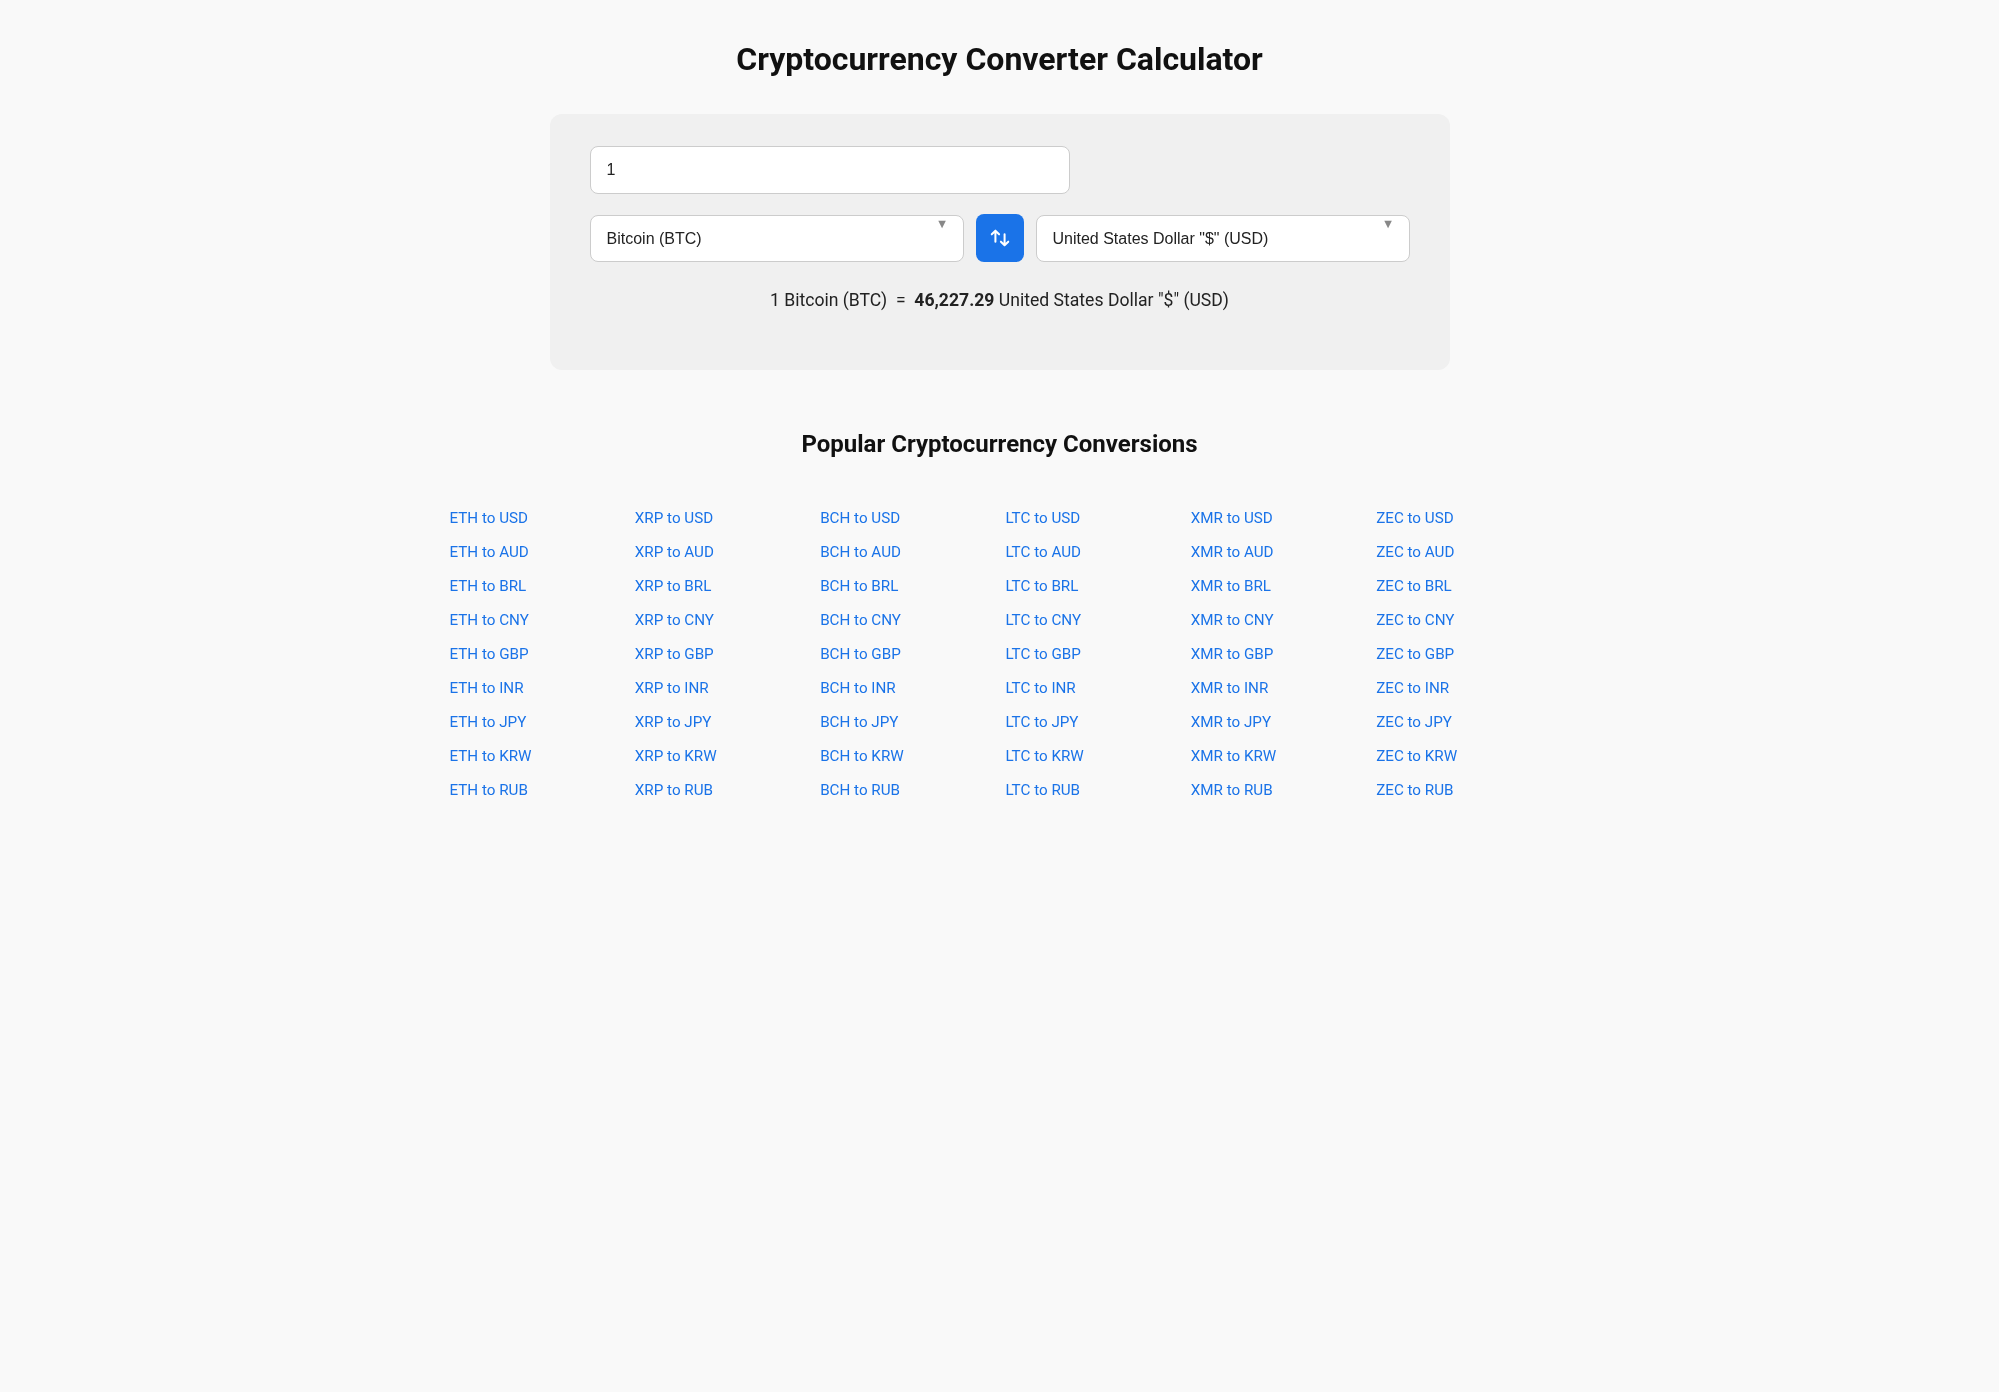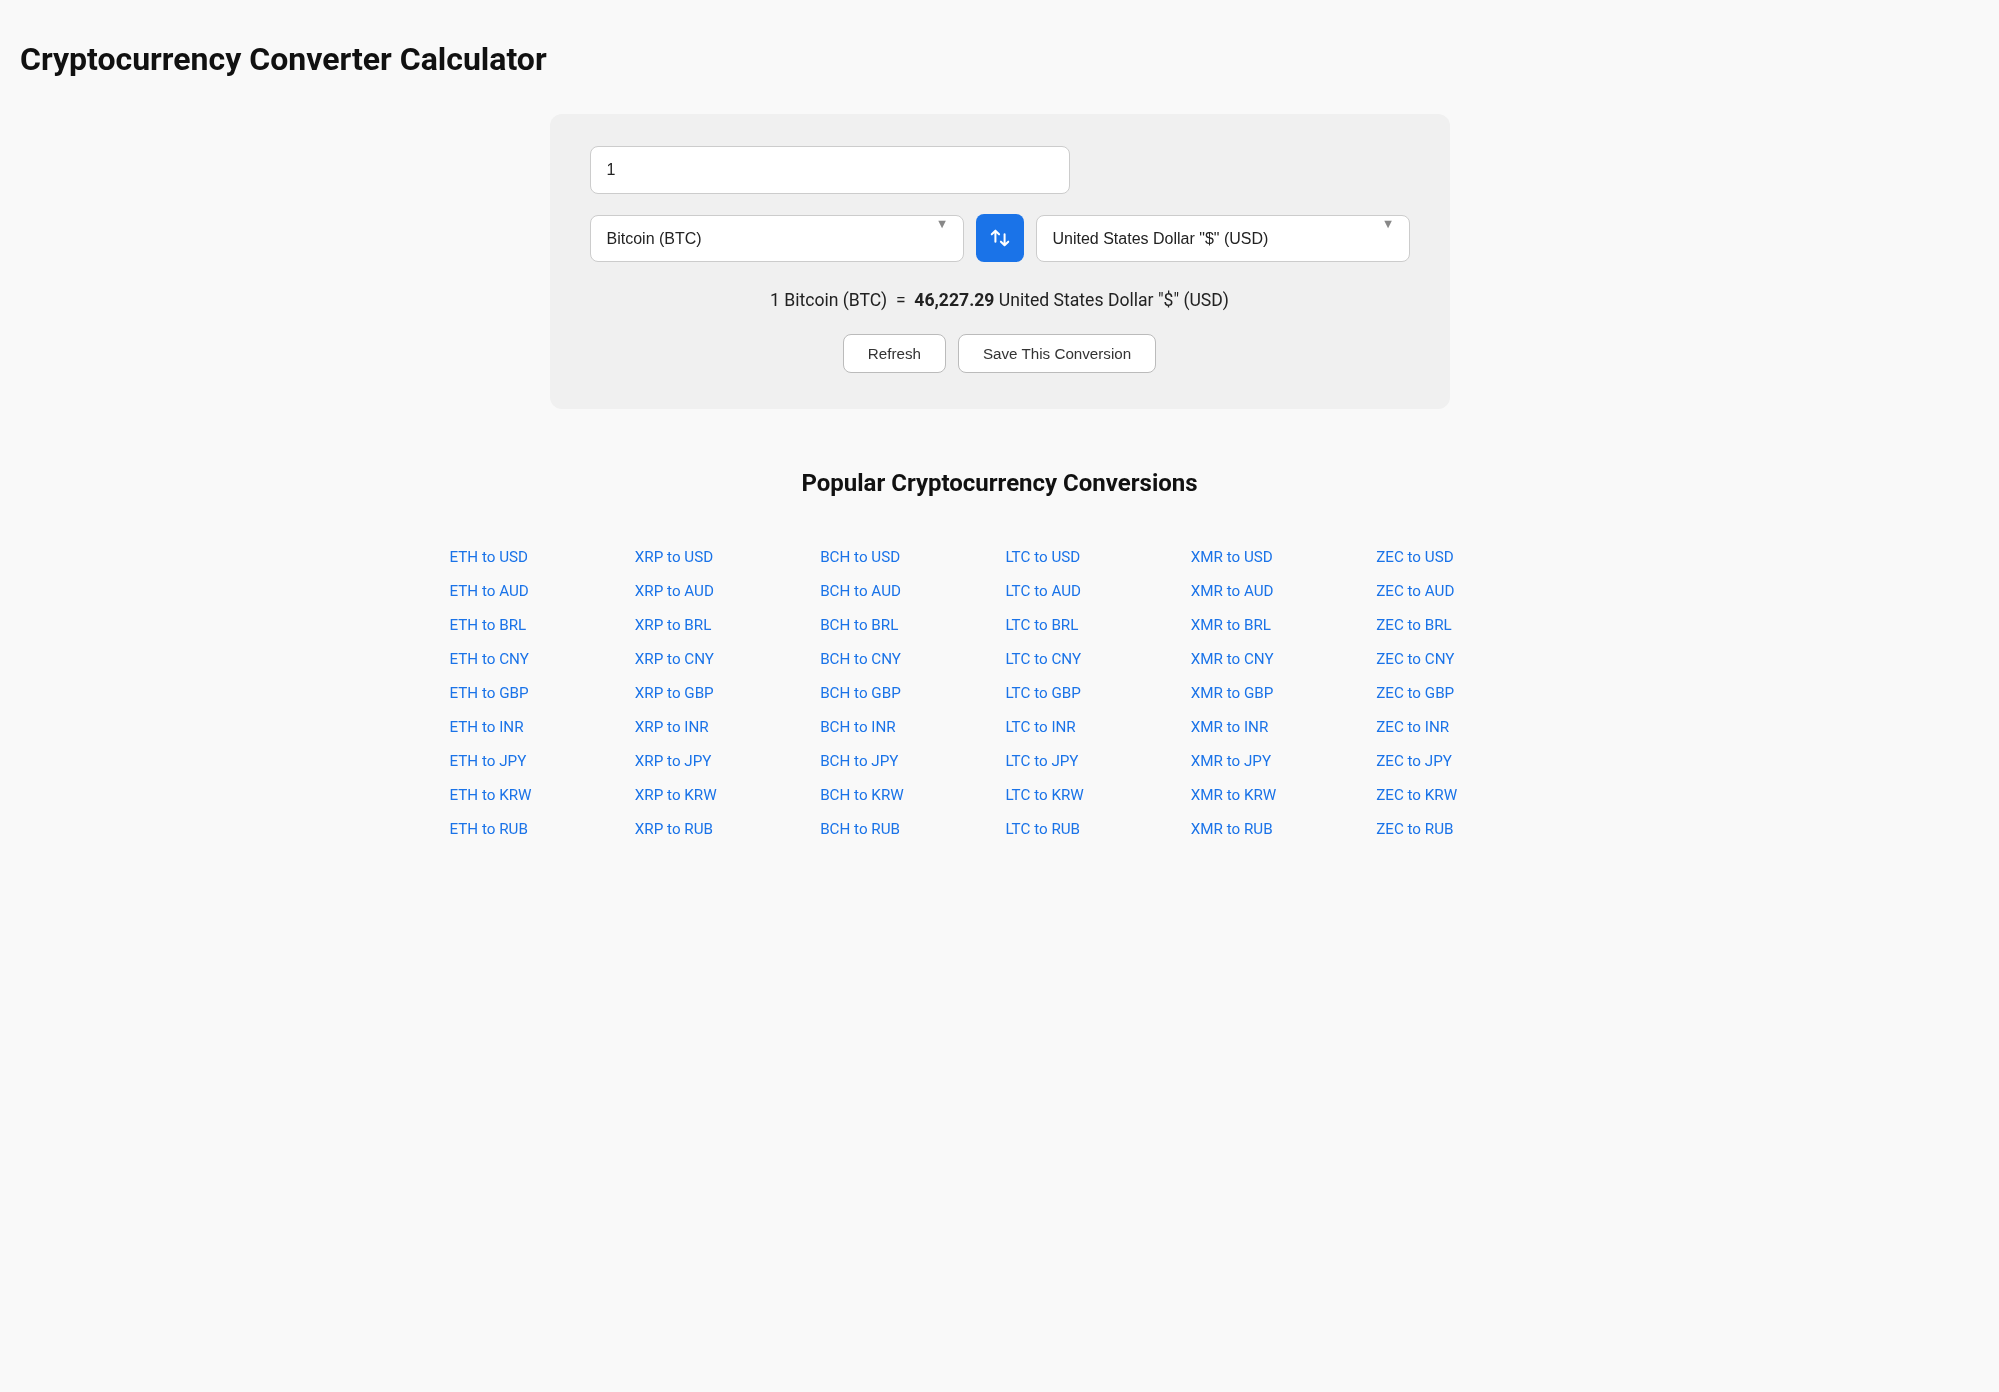--- a/index.html
+++ b/index.html
@@ -10,21 +10,21 @@
 
     body {
       font-family: -apple-system, BlinkMacSystemFont, "Segoe UI", Roboto, Helvetica, Arial, sans-serif;
       background: #f9f9f9;
       color: #222;
       min-height: 100vh;
       padding: 40px 20px 60px;
     }
 
     .page-title {
-      text-align: left;
+      text-align: center;
       font-size: 2rem;
       font-weight: 700;
       margin-bottom: 36px;
       color: #111;
     }
 
     .converter-card {
       background: #f0f0f0;
       border-radius: 12px;
       padding: 32px 40px 36px;
@@ -201,24 +201,20 @@
   
   <div class="result-row">
     <span>1 Bitcoin (BTC)</span>
     <span> &nbsp;=&nbsp; </span>
     <span class="result-value">46,227.29</span>
     <span> </span>
     <span>United States Dollar "$" (USD)</span>
   </div>
 
   
-  <div class="actions-row">
-    <button class="btn-outline">Refresh</button>
-    <button class="btn-outline">Save This Conversion</button>
-  </div>
 
 </div>
 
 <div class="popular-section">
   <h2 class="popular-title">Popular Cryptocurrency Conversions</h2>
 
   <div class="conversions-grid" id="conversions-grid">
 
   <a class="conversion-link" href="#">ETH to USD</a>
       <a class="conversion-link" href="#">XRP to USD</a>

